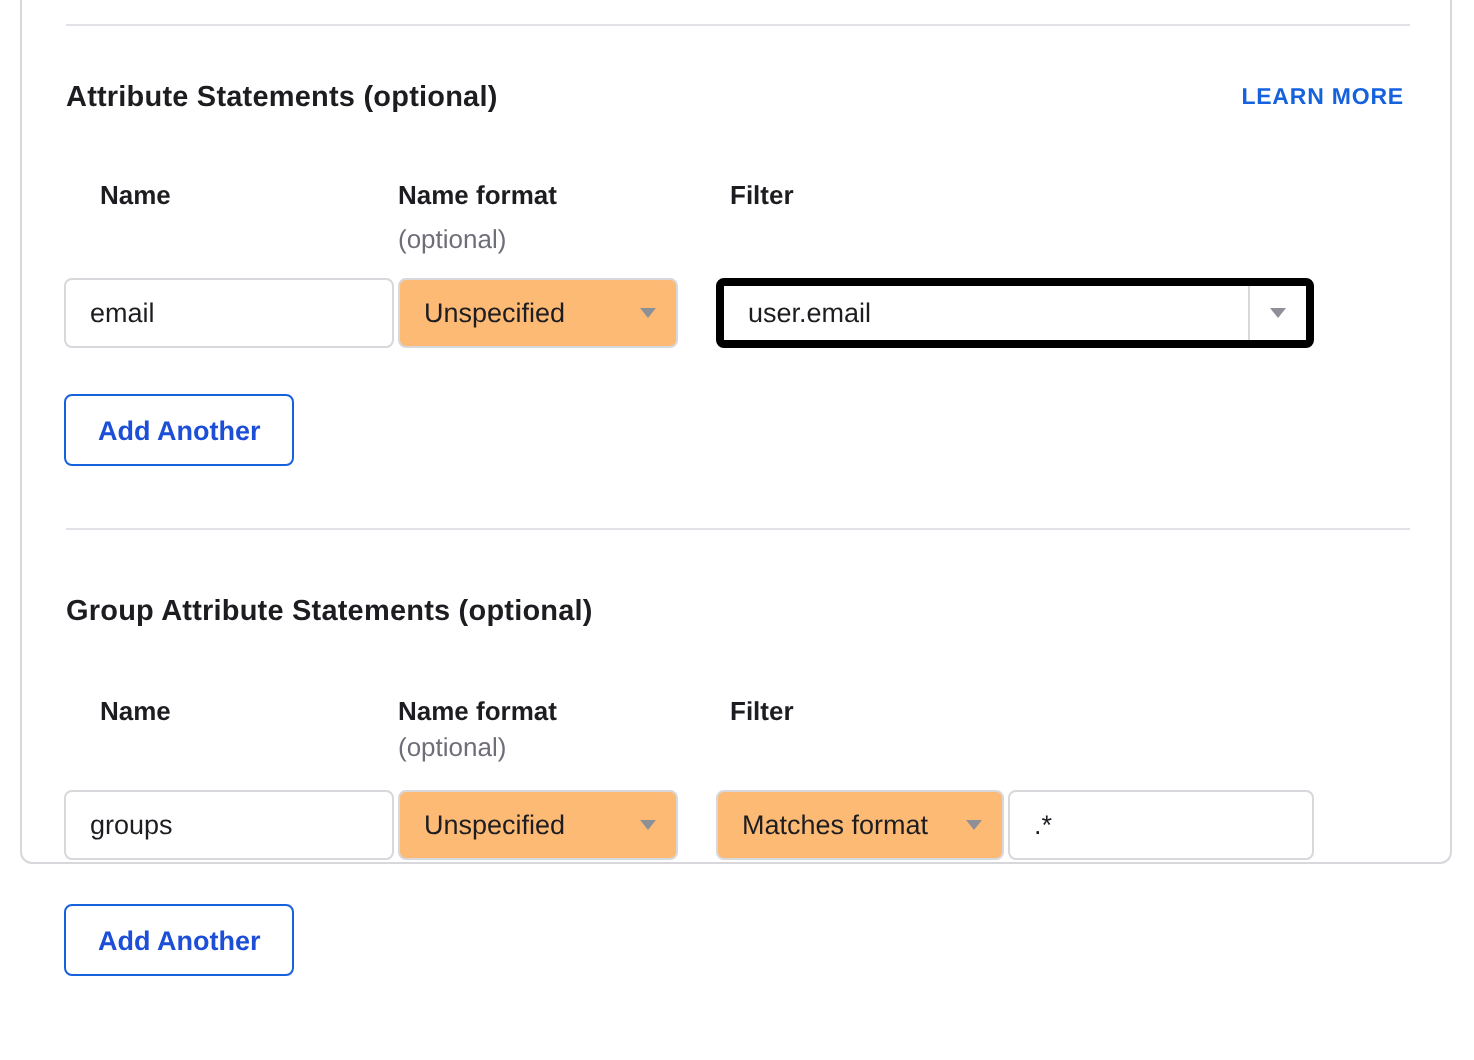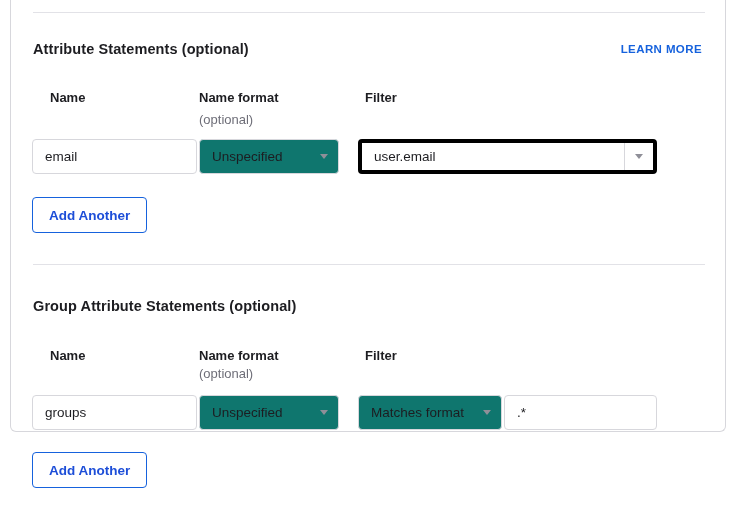--- a/index.html
+++ b/index.html
@@ -31,21 +31,21 @@
   .field-row { position:absolute; left:21px; display:flex; align-items:stretch; height:35px; }
   .r1 { top:139px; } .r2 { top:395px; }
   .text-input {
     height:35px; border:1px solid #d7d7dc; border-radius:4px; background:#fff;
     font-family:Liberation Sans, sans-serif; font-size:13.5px; color:#1d1d21;
     padding:0 12px; outline:none;
   }
   .w-name { width:165px; margin-right:2px; }
   .select-box {
     width:140px; height:35px; border:1px solid #d7d7dc; border-radius:4px;
-    background:#0f766e; display:flex; align-items:center; justify-content:space-between;
+    background:#fdba74; display:flex; align-items:center; justify-content:space-between;
     padding:0 10px 0 12px; font-size:13.5px; color:#1d1d21; cursor:pointer;
   }
   .sel-format { margin-right:19px; }
   .tri {
     width:0; height:0; border-left:4px solid transparent;
     border-right:4px solid transparent; border-top:5px solid #8f8f98; flex:0 0 auto;
   }
   .value-group {
     width:299px; height:35px; border:4px solid #000000; border-radius:4px;
     background:#fff; display:flex; align-items:stretch; overflow:hidden;

